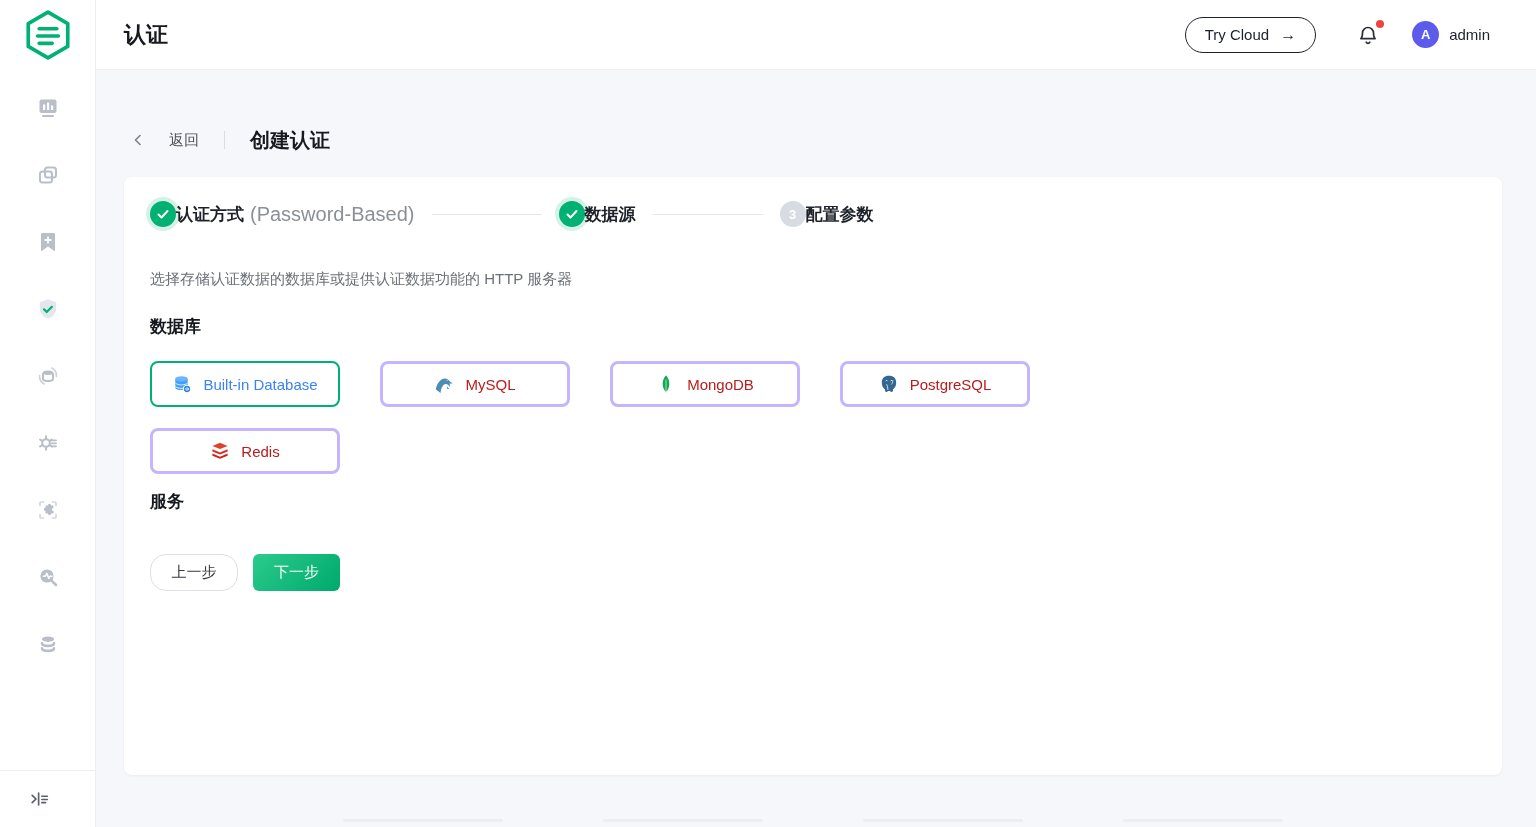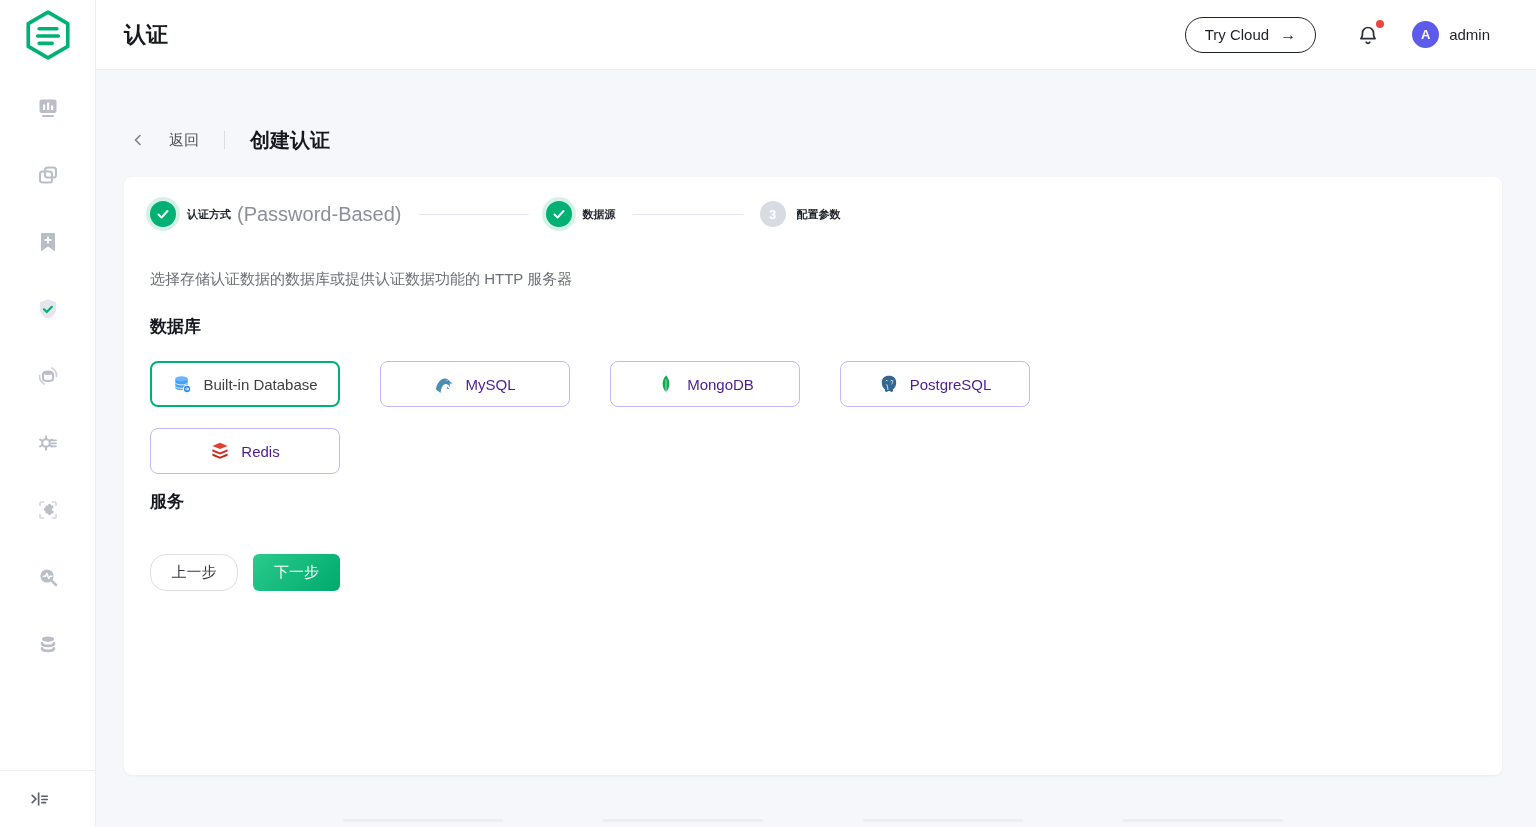--- a/index.html
+++ b/index.html
@@ -40,32 +40,32 @@
   .page-title { font-size:20px; font-weight:700; color:#15181e; }
 
   .card { background:#fff; border-radius:8px; box-shadow:0 1px 3px rgba(15,23,42,.05); height:598px; padding:24px 26px; }
 
   
   .stepper { display:flex; align-items:center; }
   .step { display:flex; align-items:center; }
   .step-circle { width:26px; height:26px; border-radius:50%; background:#00b173; box-shadow:0 0 0 4px rgba(0,177,115,.16);
                  display:flex; align-items:center; justify-content:center; flex-shrink:0; }
   .step-circle.pending { background:#d7dbe2; box-shadow:none; color:#fff; font-size:13px; font-weight:600; }
-  .step-label { font-size:11px; font-weight:600; color:#1d2129; margin-left:11px; }
+  .step-label { font-size:17px; font-weight:600; color:#1d2129; margin-left:0; }
   .step-sub { font-size:20px; color:#8a8f99; font-weight:400; margin-left:6px; }
   .step-line { width:110px; height:1px; background:#e4e7ed; margin:0 17px; }
 
   .desc { margin-top:43px; font-size:15px; color:#6b7077; }
   .section-title { margin-top:26px; font-size:17px; font-weight:700; color:#15181e; }
   .options { display:flex; flex-wrap:wrap; margin-top:23px; gap:21px 40px; max-width:1000px; }
-  .option-card { width:190px; height:46px; border:1px solid #c4b5fd; border-radius:8px; background:#fff;
-                 display:flex; align-items:center; justify-content:center; gap:11px; font-size:15px; color:#4c1d95;
+  .option-card { width:190px; height:46px; border:3px solid #c4b5fd; border-radius:8px; background:#fff;
+                 display:flex; align-items:center; justify-content:center; gap:11px; font-size:15px; color:#b91c1c;
                  cursor:pointer; font-family:inherit; }
   .option-card svg { width:20px; height:20px; flex-shrink:0; }
-  .option-card.selected { border:2px solid #00b173; color:#404040; font-weight:500; }
+  .option-card.selected { border:2px solid #00b173; color:#3b82f6; font-weight:500; }
   .svc-margin { margin-top:16px; }
 
   .actions { display:flex; gap:15px; margin-top:41px; }
   .btn-prev { width:88px; height:37px; border:1px solid #dcdfe6; border-radius:16px; background:#fff; font-size:15px;
               color:#34373d; cursor:pointer; font-family:inherit; }
   .btn-next { width:87px; height:37px; border:none; border-radius:6px;
               background:linear-gradient(135deg,#2bcb8c,#00a96d); color:#fff; font-size:15px; cursor:pointer;
               font-family:inherit; }
 
   .faint-row { display:flex; justify-content:center; gap:100px; margin-top:44px; }

